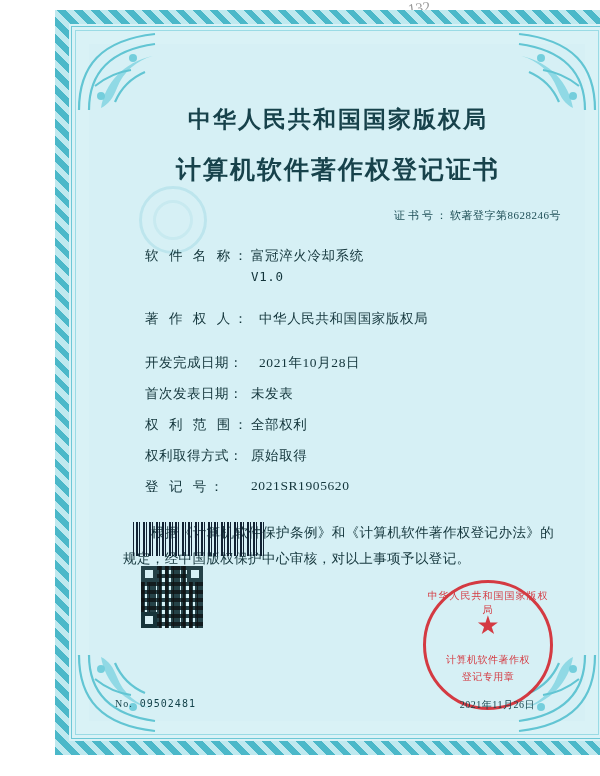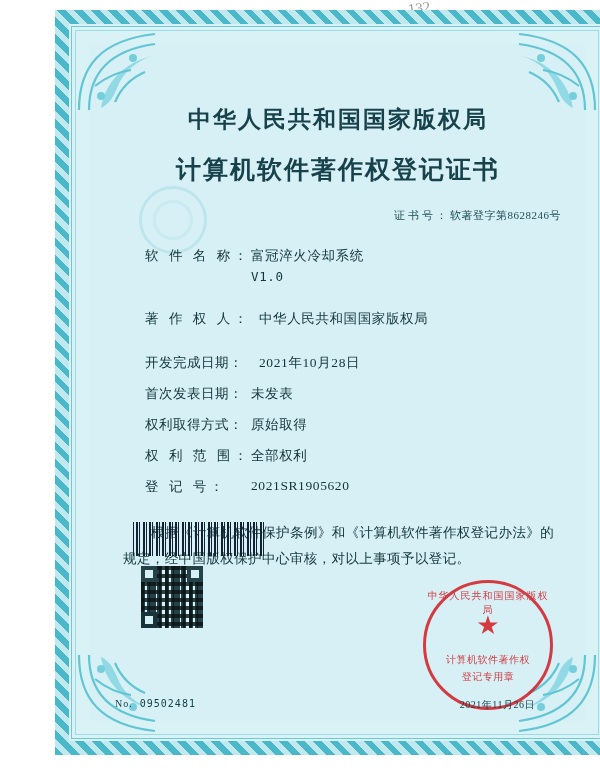--- a/index.html
+++ b/index.html
@@ -389,27 +389,27 @@
           <div class="label tight">开发完成日期：</div>
           <div class="value">2021年10月28日</div>
         </div>
 
         <div class="row">
           <div class="label tight">首次发表日期：</div>
           <div class="value">未发表</div>
         </div>
 
         <div class="row">
+          <div class="label">权 利 范 围：</div>
+          <div class="value">全部权利</div>
+        </div>
+
+        <div class="row">
           <div class="label tight">权利取得方式：</div>
           <div class="value">原始取得</div>
-        </div>
-
-        <div class="row">
-          <div class="label">权 利 范 围：</div>
-          <div class="value">全部权利</div>
         </div>
 
         <div class="row">
           <div class="label">登 记 号：</div>
           <div class="value">2021SR1905620</div>
         </div>
       </div>
 
       <div class="para">
         <p class="indent">根据《计算机软件保护条例》和《计算机软件著作权登记办法》的</p>

